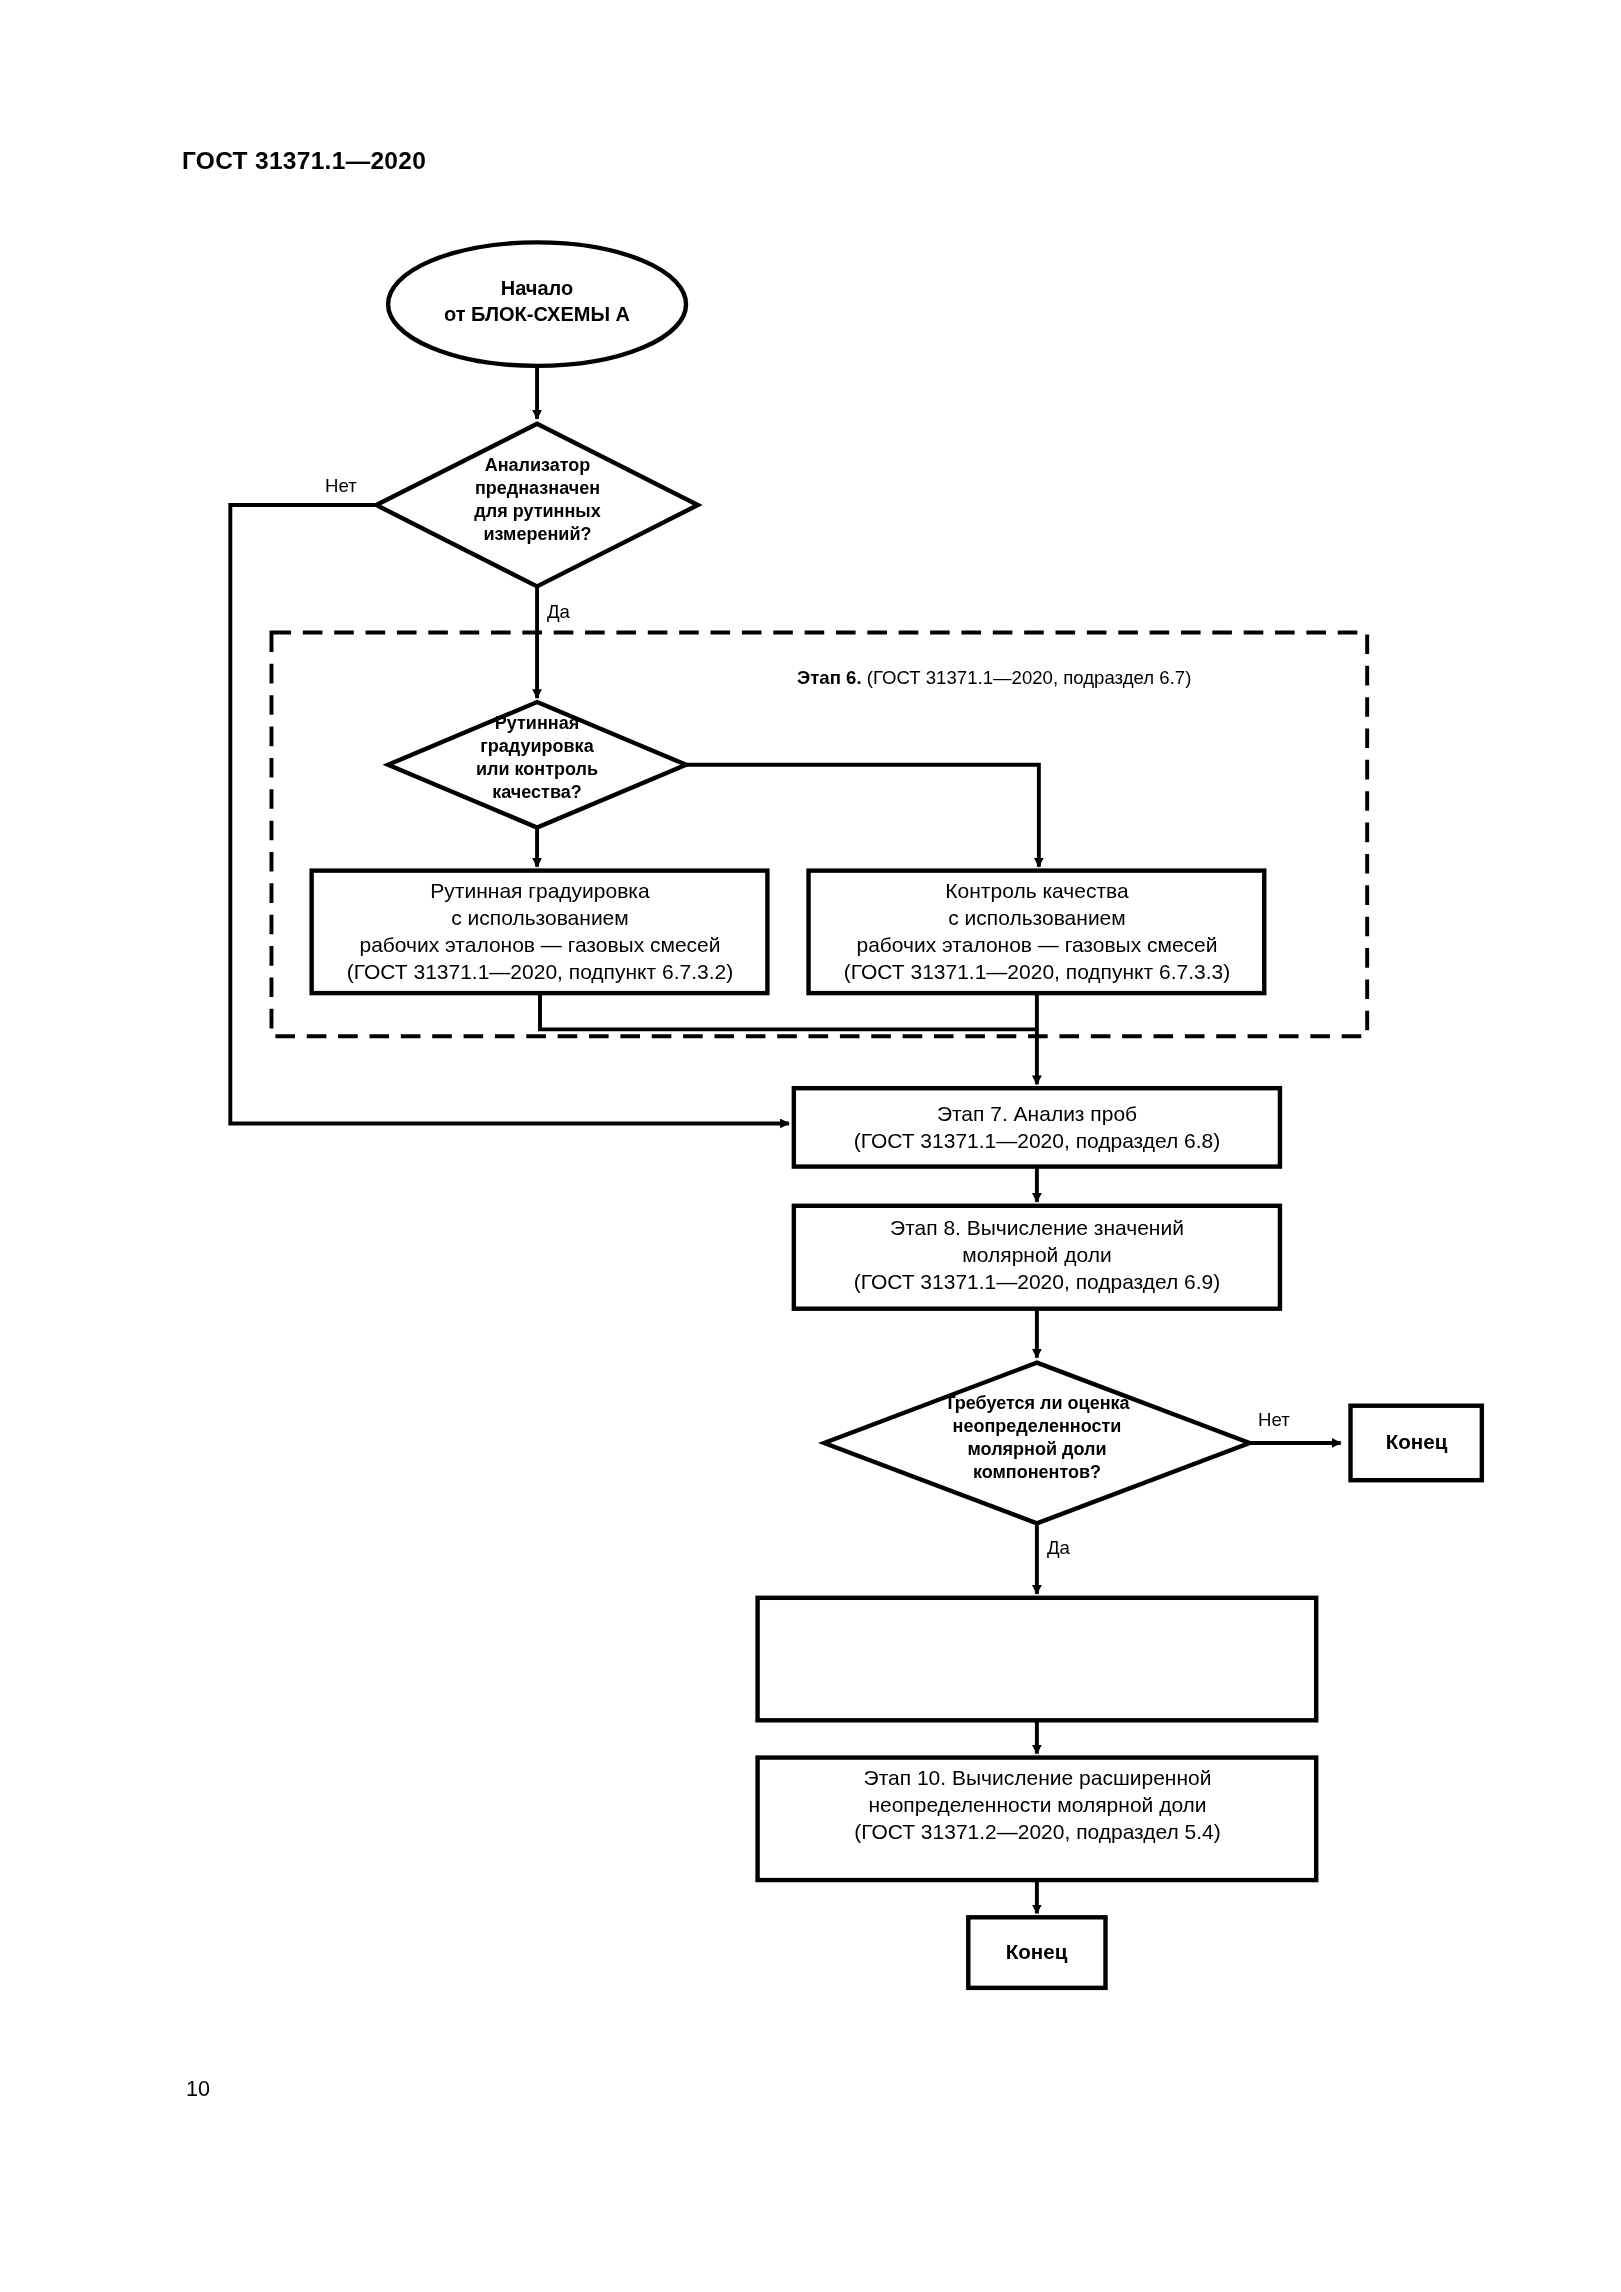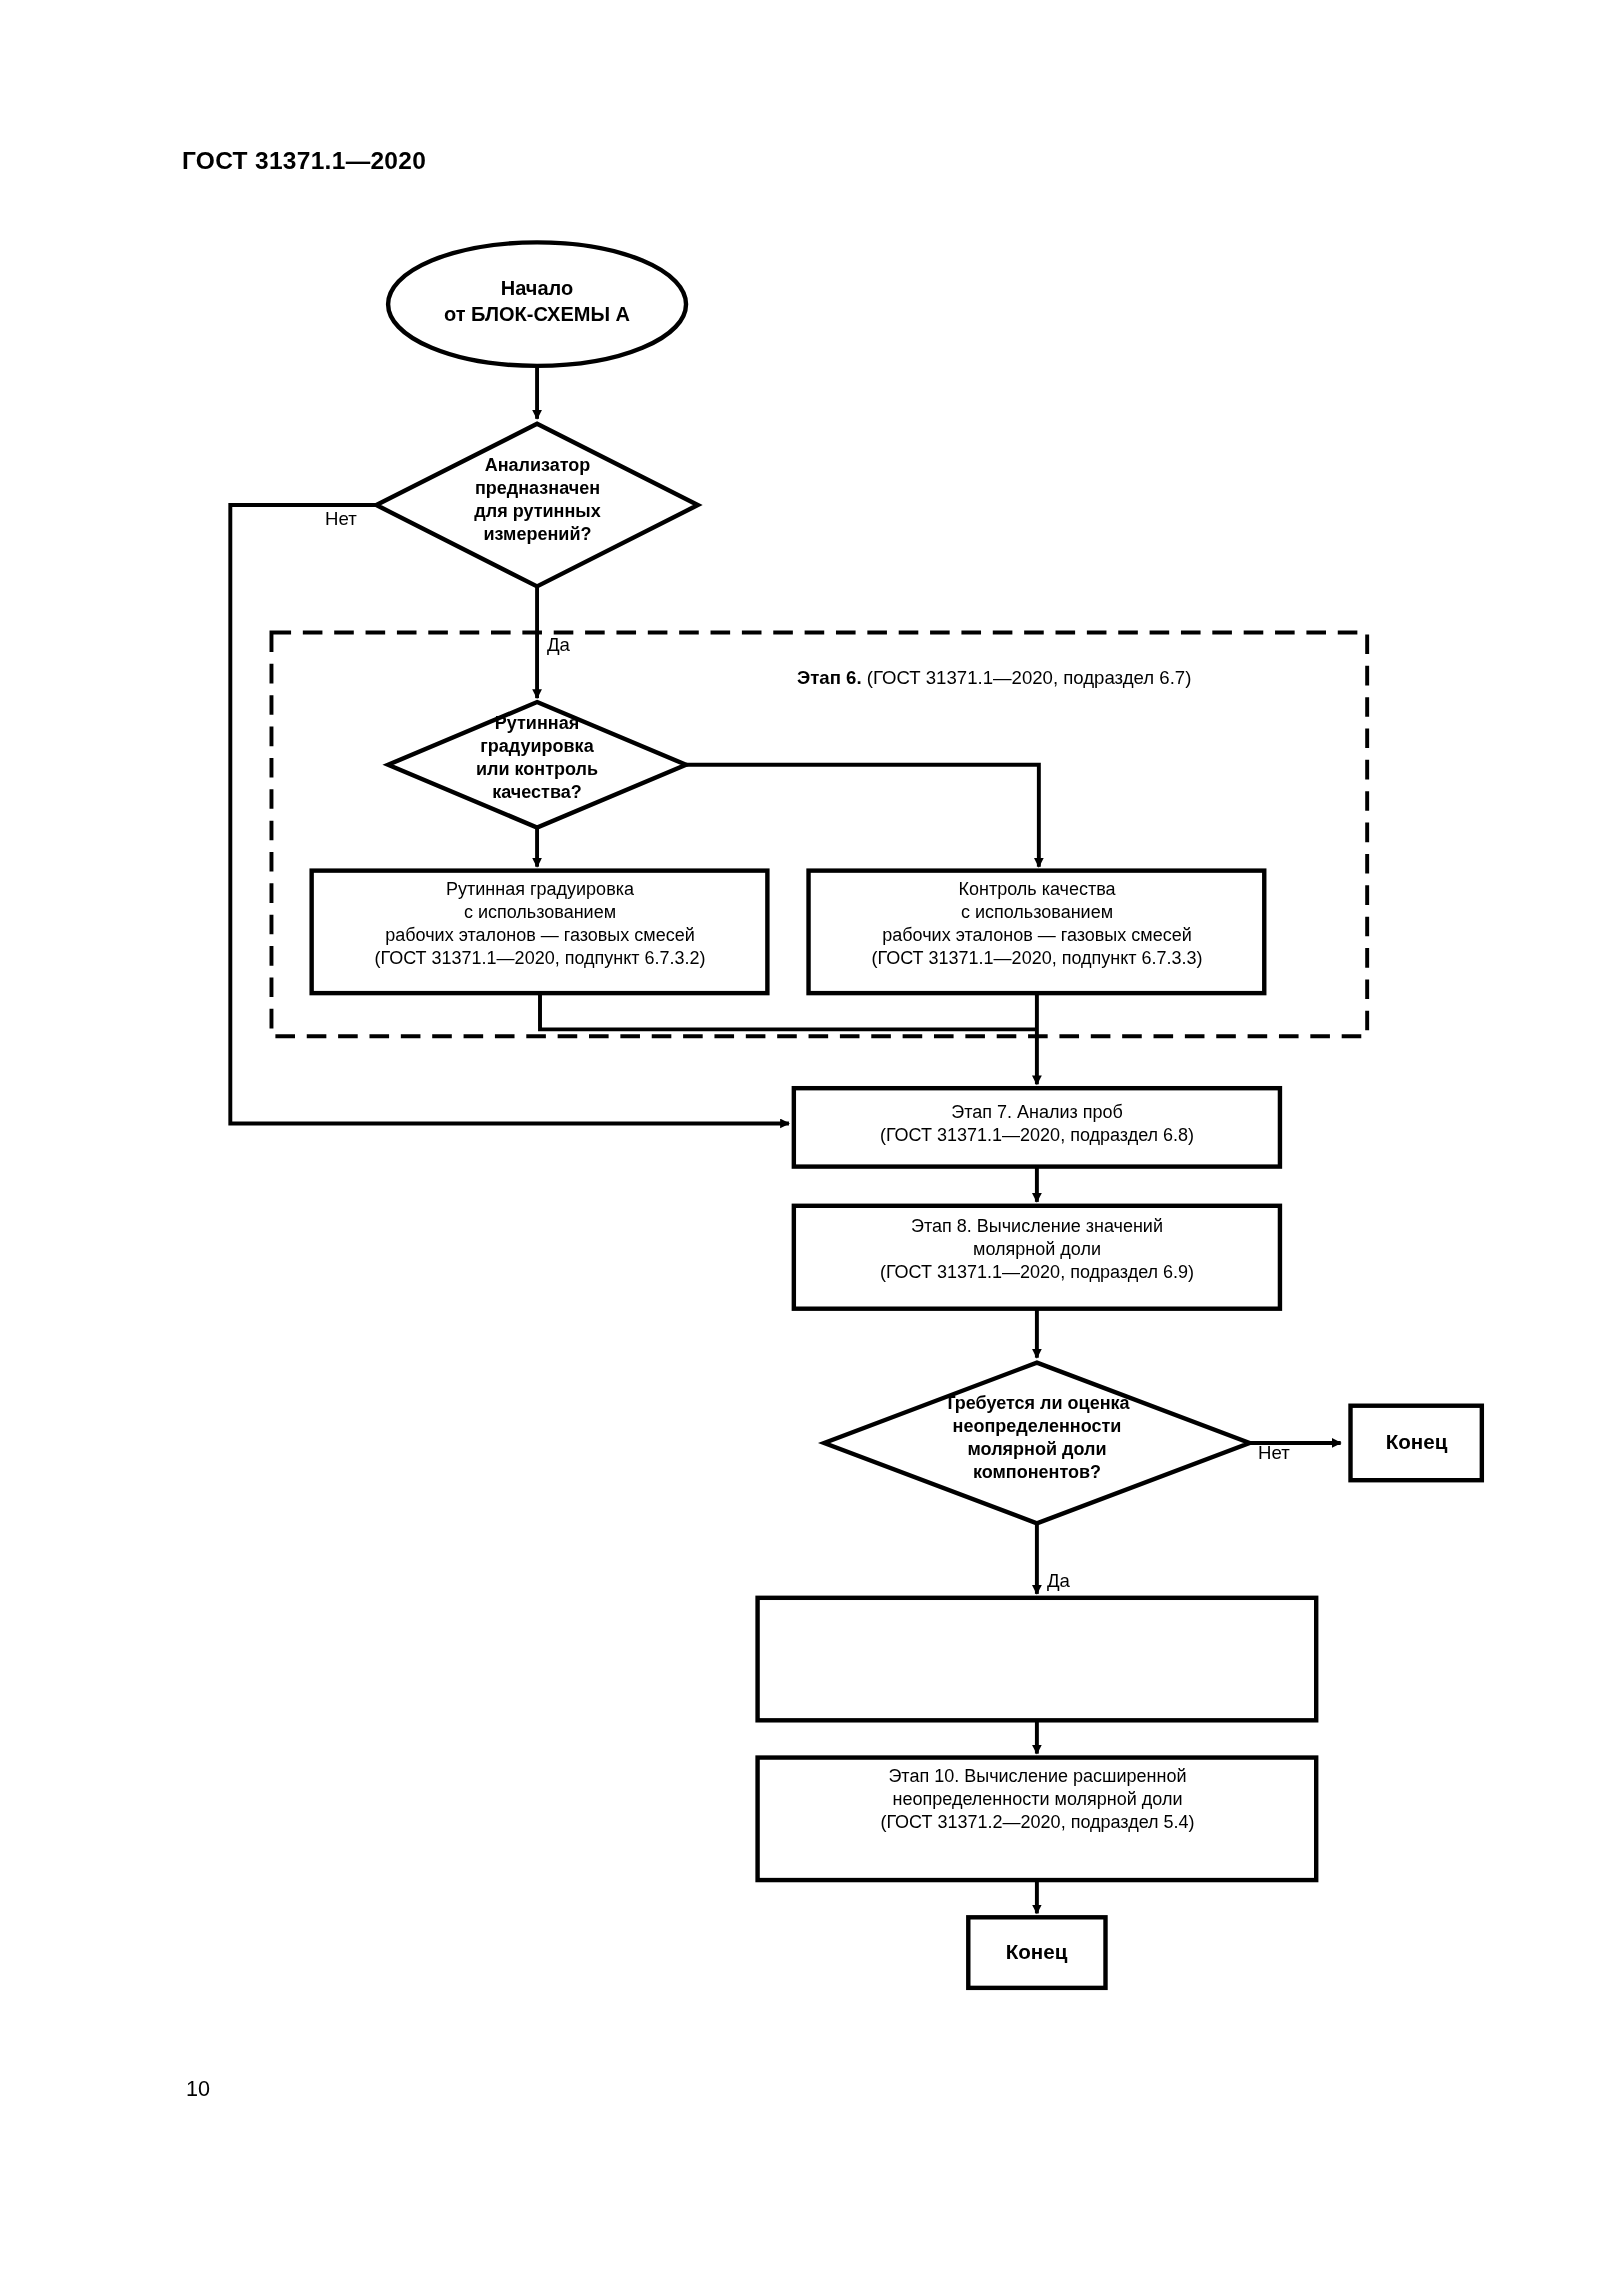--- a/index.html
+++ b/index.html
@@ -48,35 +48,34 @@
   }
   .oval-text {
     font-size: 20px;
     font-weight: bold;
   }
   .diamond-text {
     font-size: 18px;
     font-weight: bold;
   }
   .box-text {
-    font-size: 18px;
+    font-size: 21px;
     font-weight: normal;
     text-align: center;
   }
   .box-text b { font-weight: normal; }
   .terminal-text {
     font-size: 20.6px;
     font-weight: bold;
   }
   .edge-label {
     position: absolute;
     font-size: 18.6px;
     font-weight: normal;
     white-space: nowrap;
-    margin-top: 33px;
   }
   .group-label {
     position: absolute;
     font-size: 18.6px;
     white-space: nowrap;
   }
   .group-label b { font-weight: bold; }
   #figure-caption {
     position: absolute;
     left: 176px;

